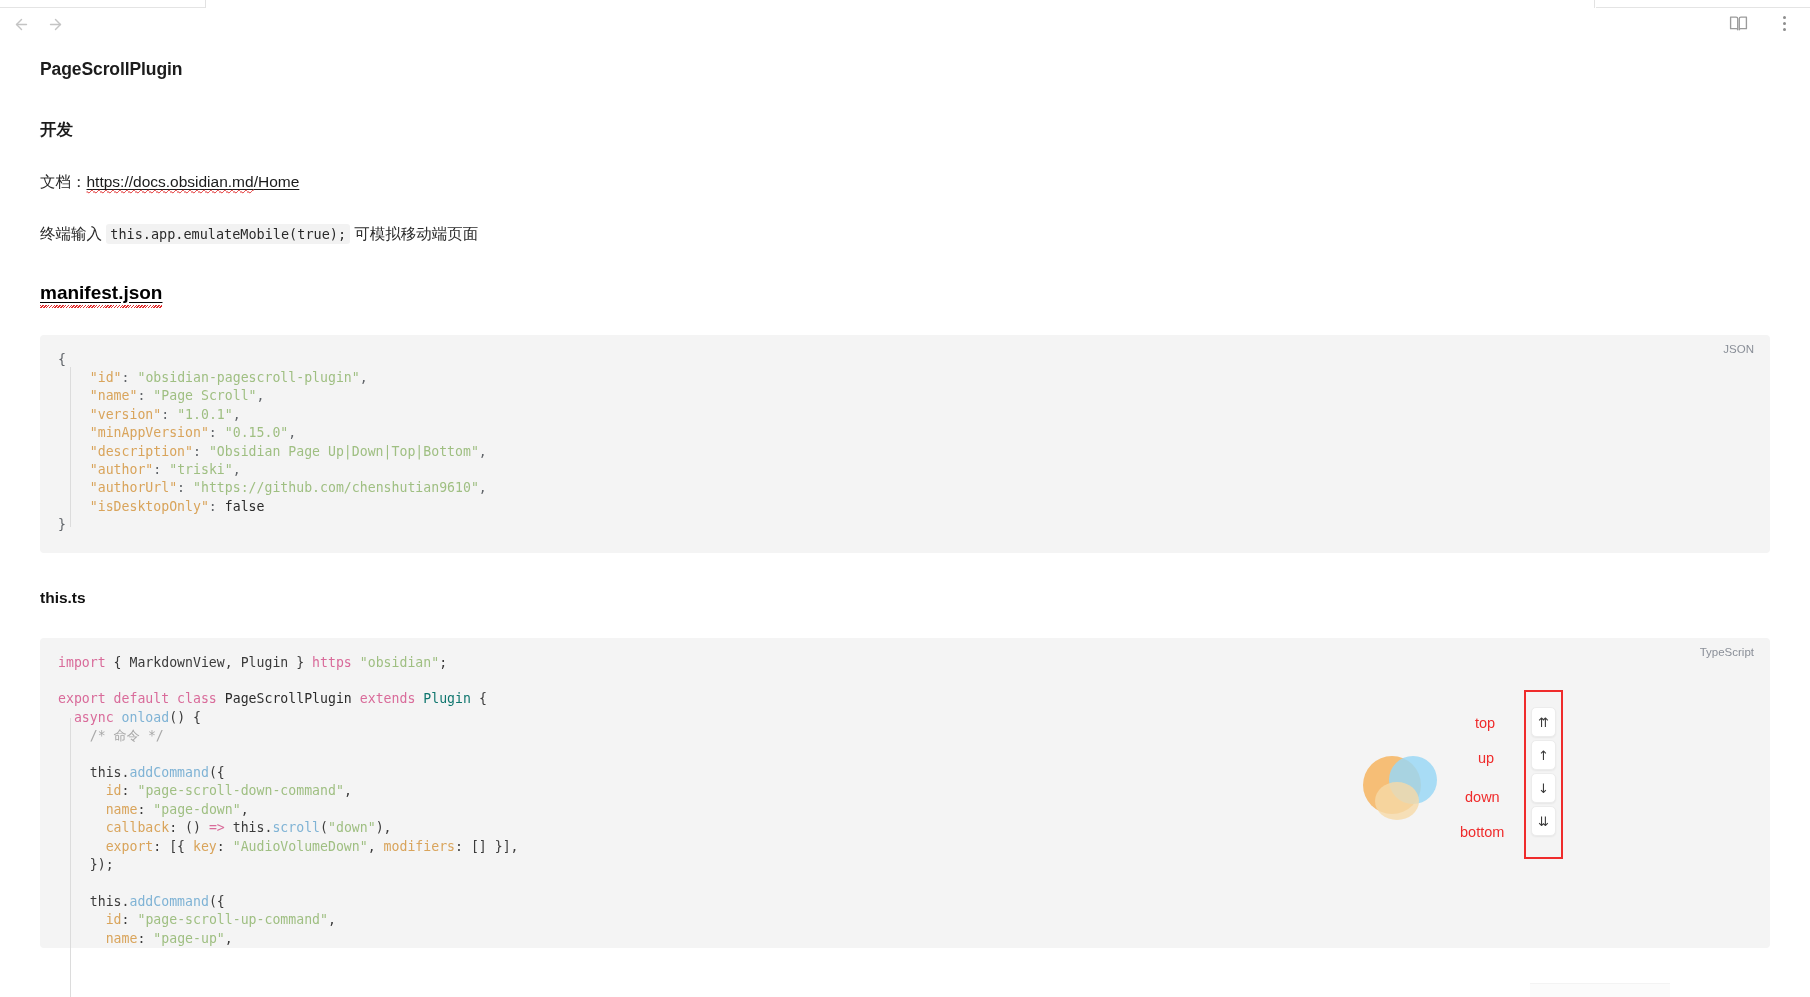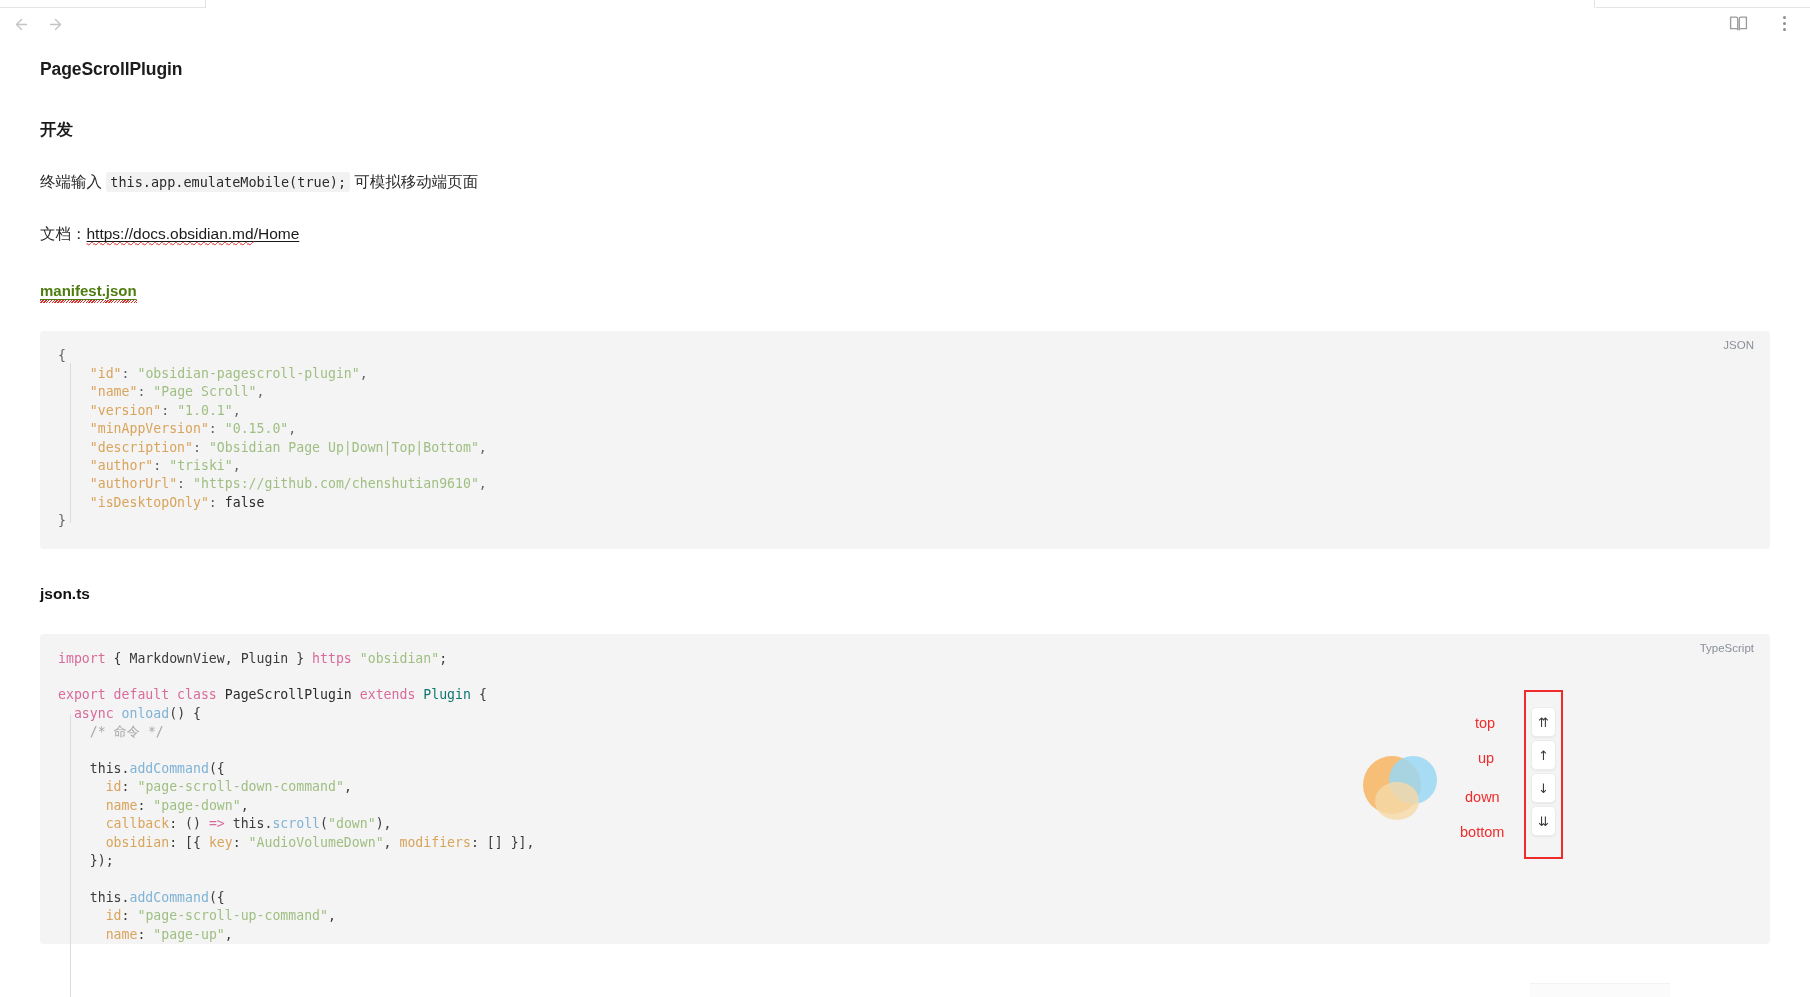--- a/index.html
+++ b/index.html
@@ -66,21 +66,21 @@
     text-underline-offset: 2px;
     text-decoration-thickness: 1px;
   }
   code.inline {
     font-family: "DejaVu Sans Mono", monospace;
     font-size: 13.5px; background: #f2f2f2; color: #2b2b2b;
     padding: 2px 4px; border-radius: 3px;
   }
 
   h3.filehead {
-    font-size: 15px; font-weight: bold; color: #4d7c0f;
+    font-size: 19px; font-weight: bold; color: #000000;
     margin-top: 36px;
     text-decoration: underline; text-underline-offset: 3px;
     display: inline-block;
     position: relative;
   }
   h3.filehead.squiggle::after {
     content: ""; position: absolute; left: 0; right: 0; bottom: -4px; height: 3px;
     background-image: repeating-linear-gradient(135deg,#e02b2b 0 1px,transparent 1px 2px);
   }
   h3.plainhead {
@@ -213,60 +213,60 @@
 </div>
 
 <div class="doc">
   <div class="content">
 
     <h1 class="title">PageScrollPlugin</h1>
 
     <h2 class="sub">开发</h2>
 
     <p class="para">
+      <span>文档：</span><a class="extlink" href="#"><span class="spell">https://docs.obsidian.md</span><span>/Home</span></a>
+    </p>
+
+    <p class="para">
       <span>终端输入 </span><code class="inline">this.app.emulateMobile(true);</code><span> 可模拟移动端页面</span>
-    </p>
-
-    <p class="para">
-      <span>文档：</span><a class="extlink" href="#"><span class="spell">https://docs.obsidian.md</span><span>/Home</span></a>
     </p>
 
     <h3 class="filehead squiggle">manifest.json</h3>
 
     <div class="codewrap">
       <div class="lang">JSON</div>
       <div class="indentbar"></div>
       <pre class="code"><span class="tok-punct">{</span>
     <span class="tok-key">"id"</span><span class="tok-punct">:</span> <span class="tok-str">"obsidian-pagescroll-plugin"</span><span class="tok-punct">,</span>
     <span class="tok-key">"name"</span><span class="tok-punct">:</span> <span class="tok-str">"Page Scroll"</span><span class="tok-punct">,</span>
     <span class="tok-key">"version"</span><span class="tok-punct">:</span> <span class="tok-str">"1.0.1"</span><span class="tok-punct">,</span>
     <span class="tok-key">"minAppVersion"</span><span class="tok-punct">:</span> <span class="tok-str">"0.15.0"</span><span class="tok-punct">,</span>
     <span class="tok-key">"description"</span><span class="tok-punct">:</span> <span class="tok-str">"Obsidian Page Up|Down|Top|Bottom"</span><span class="tok-punct">,</span>
     <span class="tok-key">"author"</span><span class="tok-punct">:</span> <span class="tok-str">"triski"</span><span class="tok-punct">,</span>
     <span class="tok-key">"authorUrl"</span><span class="tok-punct">:</span> <span class="tok-str">"https://github.com/chenshutian9610"</span><span class="tok-punct">,</span>
     <span class="tok-key">"isDesktopOnly"</span><span class="tok-punct">:</span> <span class="tok-lit">false</span>
 <span class="tok-punct">}</span></pre>
     </div>
 
-    <h3 class="plainhead">json.ts</h3>
+    <h3 class="plainhead">this.ts</h3>
 
     <div class="codewrap" style="padding-bottom:0;">
       <div class="lang">TypeScript</div>
       <div class="indentbar2"></div>
       <pre class="code"><span class="tok-kw">import</span> <span class="tok-plain">{ MarkdownView, Plugin }</span> <span class="tok-kw">https</span> <span class="tok-str">"obsidian"</span><span class="tok-plain">;</span>
 
 <span class="tok-kw">export default class</span> <span class="tok-cls">PageScrollPlugin</span> <span class="tok-kw">extends</span> <span class="tok-type">Plugin</span> <span class="tok-plain">{</span>
   <span class="tok-kw">async</span> <span class="tok-fn">onload</span><span class="tok-plain">() {</span>
     <span class="tok-com">/* 命令 */</span>
 
     <span class="tok-plain">this.</span><span class="tok-fn">addCommand</span><span class="tok-plain">({</span>
       <span class="tok-prop">id</span><span class="tok-plain">:</span> <span class="tok-str">"page-scroll-down-command"</span><span class="tok-plain">,</span>
       <span class="tok-prop">name</span><span class="tok-plain">:</span> <span class="tok-str">"page-down"</span><span class="tok-plain">,</span>
       <span class="tok-prop">callback</span><span class="tok-plain">: () </span><span class="tok-kw">=&gt;</span><span class="tok-plain"> this.</span><span class="tok-fn">scroll</span><span class="tok-plain">(</span><span class="tok-str">"down"</span><span class="tok-plain">),</span>
-      <span class="tok-prop">obsidian</span><span class="tok-plain">: [{ </span><span class="tok-prop">key</span><span class="tok-plain">: </span><span class="tok-str">"AudioVolumeDown"</span><span class="tok-plain">, </span><span class="tok-prop">modifiers</span><span class="tok-plain">: [] }],</span>
+      <span class="tok-prop">export</span><span class="tok-plain">: [{ </span><span class="tok-prop">key</span><span class="tok-plain">: </span><span class="tok-str">"AudioVolumeDown"</span><span class="tok-plain">, </span><span class="tok-prop">modifiers</span><span class="tok-plain">: [] }],</span>
     <span class="tok-plain">});</span>
 
     <span class="tok-plain">this.</span><span class="tok-fn">addCommand</span><span class="tok-plain">({</span>
       <span class="tok-prop">id</span><span class="tok-plain">:</span> <span class="tok-str">"page-scroll-up-command"</span><span class="tok-plain">,</span>
       <span class="tok-prop">name</span><span class="tok-plain">:</span> <span class="tok-str">"page-up"</span><span class="tok-plain">,</span></pre>
     </div>
 
   </div>
 </div>
 

